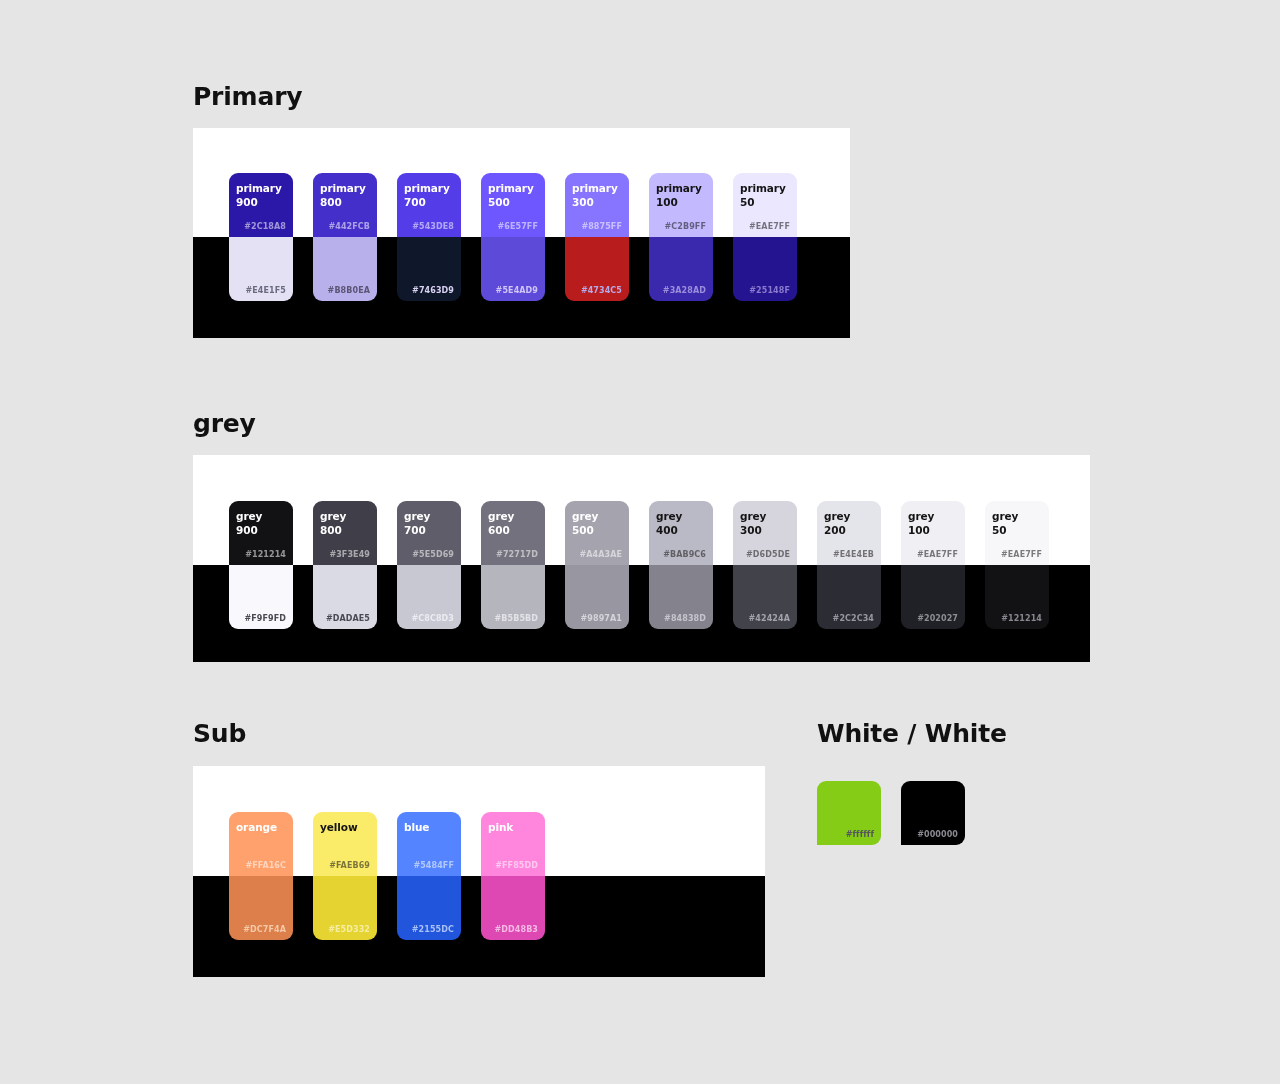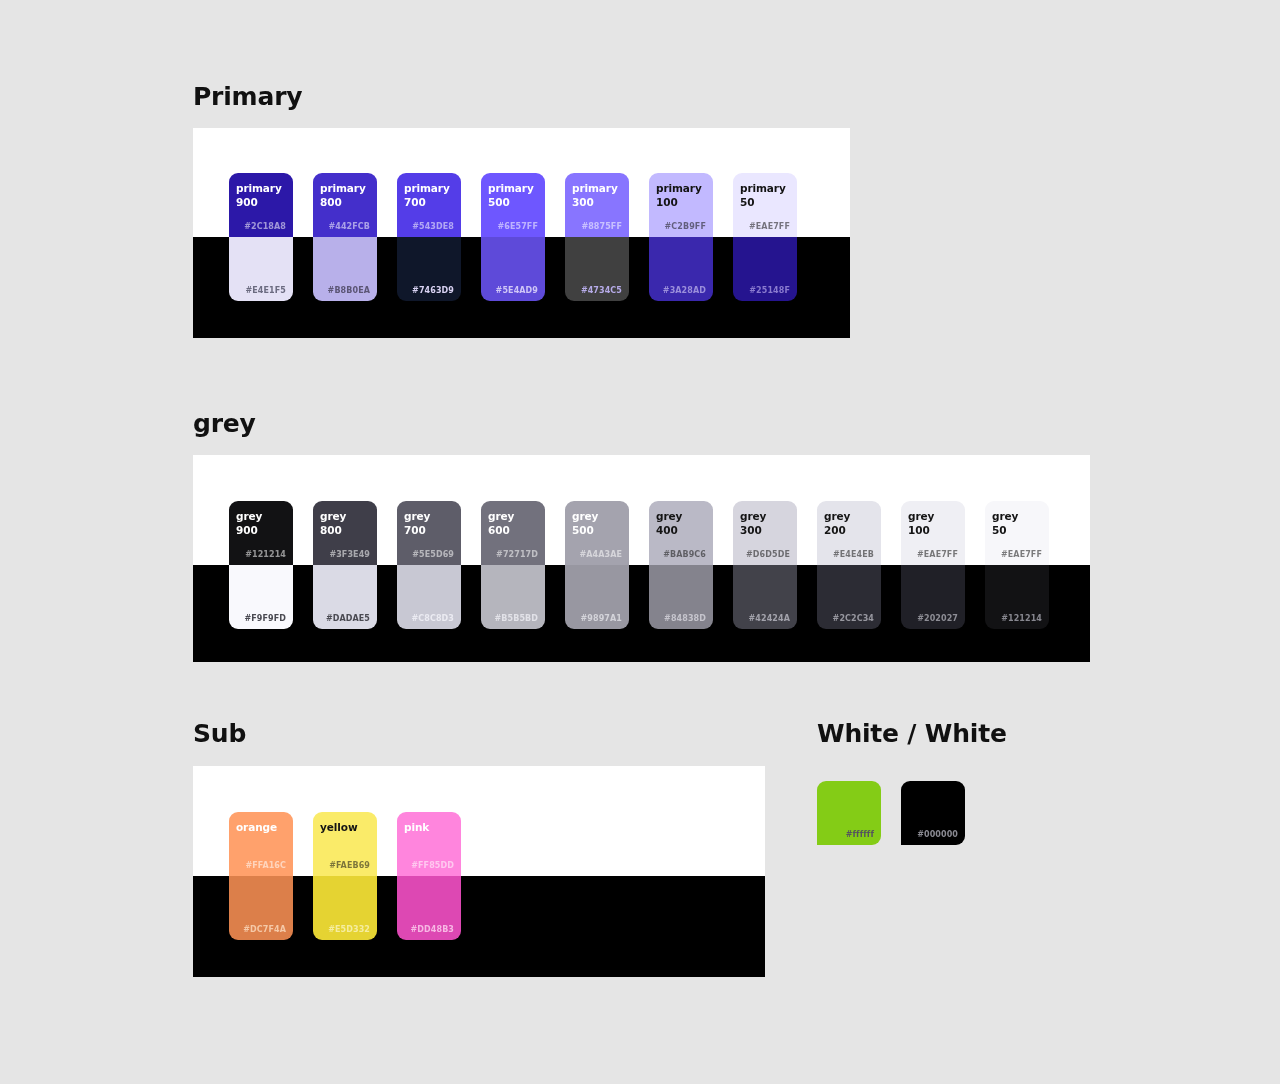--- a/index.html
+++ b/index.html
@@ -131,21 +131,21 @@
         <div class="half" style="background: rgb(94, 74, 217);">
           <div class="hex" style="color: rgb(207, 198, 247);">#5E4AD9</div>
         </div>
       </div>
       <div class="swatch">
         <div class="half" style="background: rgb(136, 117, 255);">
           <div class="name" style="color: rgb(255, 255, 255);">primary
 300</div>
           <div class="hex dim" style="color: rgb(255, 255, 255);">#8875FF</div>
         </div>
-        <div class="half" style="background: #404040;">
+        <div class="half" style="background: #b91c1c;">
           <div class="hex" style="color: rgb(182, 171, 232);">#4734C5</div>
         </div>
       </div>
       <div class="swatch">
         <div class="half" style="background: rgb(194, 185, 255);">
           <div class="name" style="color: rgb(20, 20, 20);">primary
 100</div>
           <div class="hex dim" style="color: rgb(20, 20, 20);">#C2B9FF</div>
         </div>
         <div class="half" style="background: rgb(58, 40, 173);">
@@ -294,20 +294,29 @@
       <div class="swatch">
         <div class="half" style="background: rgb(250, 235, 105);">
           <div class="name" style="color: rgb(20, 20, 20);">yellow</div>
           <div class="hex dim" style="color: rgb(20, 20, 20);">#FAEB69</div>
         </div>
         <div class="half" style="background: rgb(229, 211, 50);">
           <div class="hex" style="color: rgb(245, 237, 160);">#E5D332</div>
         </div>
       </div>
       <div class="swatch">
+        <div class="half" style="background: rgb(84, 132, 255);">
+          <div class="name" style="color: rgb(255, 255, 255);">blue</div>
+          <div class="hex dim" style="color: rgb(255, 255, 255);">#5484FF</div>
+        </div>
+        <div class="half" style="background: rgb(33, 85, 220);">
+          <div class="hex" style="color: rgb(168, 192, 247);">#2155DC</div>
+        </div>
+      </div>
+      <div class="swatch">
         <div class="half" style="background: rgb(255, 133, 221);">
           <div class="name" style="color: rgb(255, 255, 255);">pink</div>
           <div class="hex dim" style="color: rgb(255, 255, 255);">#FF85DD</div>
         </div>
         <div class="half" style="background: rgb(221, 72, 179);">
           <div class="hex" style="color: rgb(247, 184, 228);">#DD48B3</div>
         </div>
       </div>
     </div>
 

